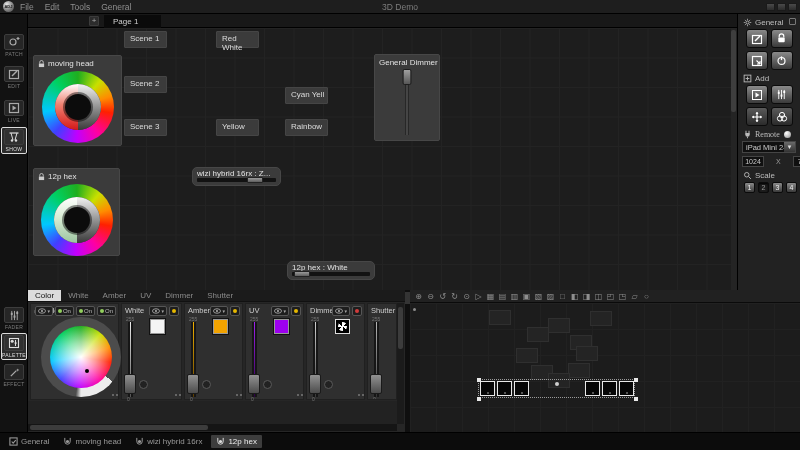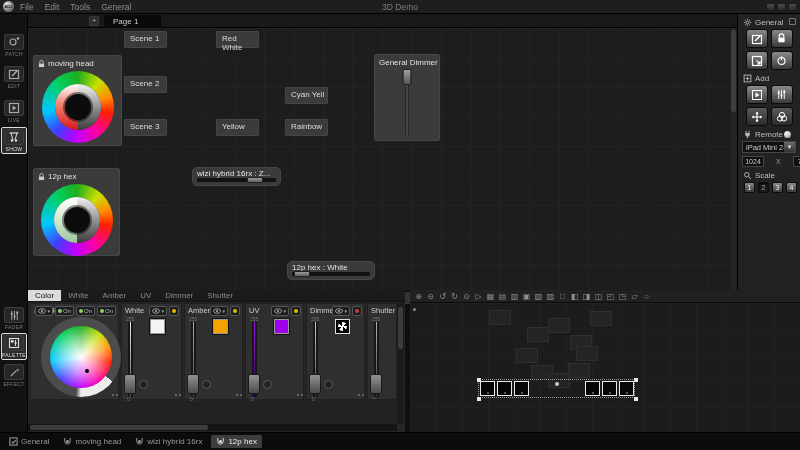--- a/index.html
+++ b/index.html
@@ -370,21 +370,21 @@
           </svg>
       </div>
       <div class="rb-btn dark">
         <svg width="12" height="12" viewBox="0 0 12 12">
             <circle cx="6" cy="4" r="2.6" fill="none" stroke="#fff" stroke-width="1"></circle>
             <circle cx="4" cy="7.5" r="2.6" fill="none" stroke="#fff" stroke-width="1"></circle>
             <circle cx="8" cy="7.5" r="2.6" fill="none" stroke="#fff" stroke-width="1"></circle>
           </svg>
       </div>
     </div>
-    <div class="rb-header" style="position:relative;">
+    <div class="rb-header" style="position:relative;font-family:Liberation Serif, serif;">
       <svg width="9" height="9" viewBox="0 0 12 12">
           <path d="M4 1v3M8 1v3" stroke="#bbb" stroke-width="1.3"></path>
           <path d="M3 4h6v2a3 3 0 0 1-6 0z" fill="#bbb"></path>
           <path d="M6 9v2" stroke="#bbb" stroke-width="1.2"></path>
         </svg>
       <span>Remote</span>
       <div class="toggle-dot"></div>
     </div>
     <div class="dropdown">
       <span class="dd-text">iPad Mini 2-4</span>

